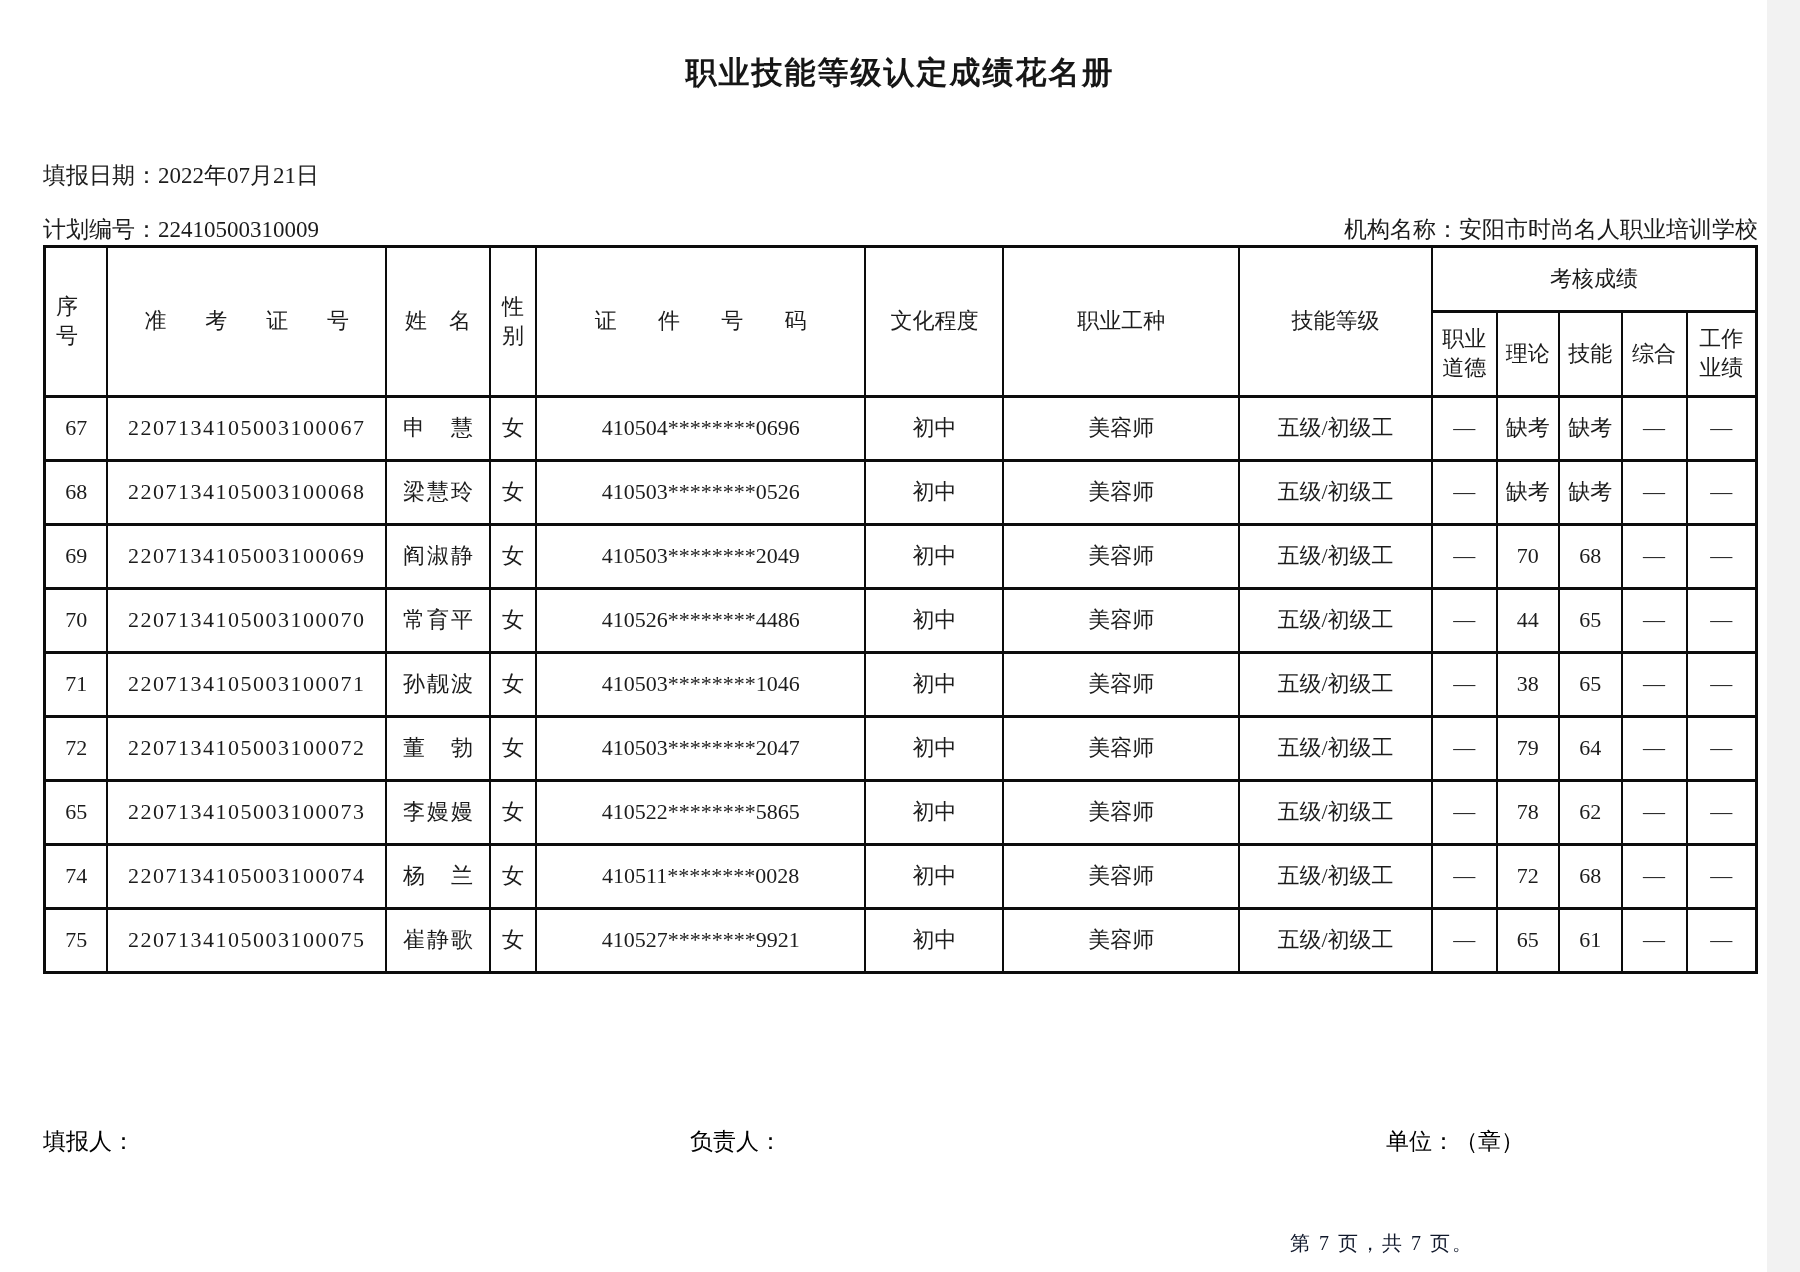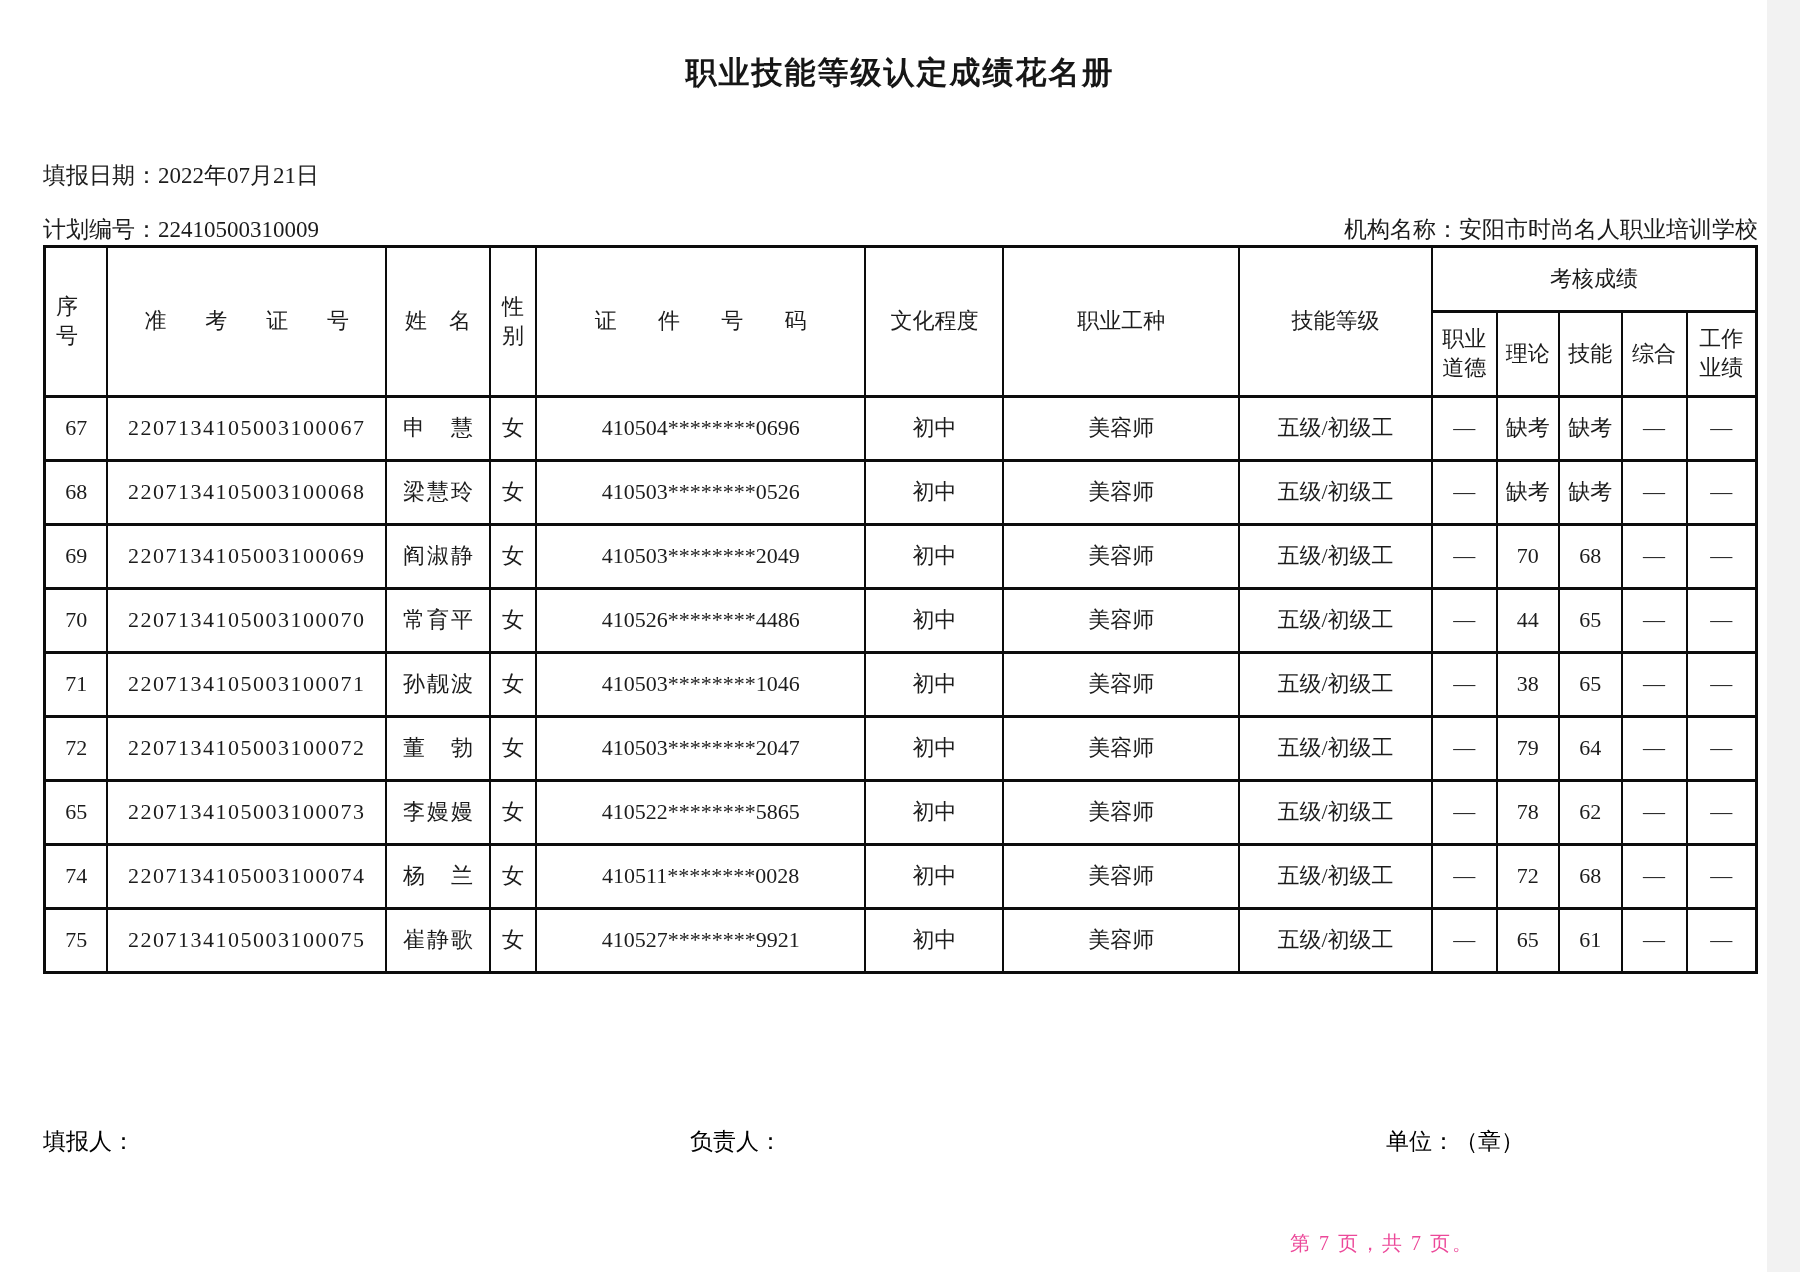--- a/index.html
+++ b/index.html
@@ -86,21 +86,21 @@
   }
   .footer-item { position: absolute; white-space: nowrap; }
   .footer-filler  { left: 43px; }
   .footer-manager { left: 690px; }
   .footer-unit    { left: 1386px; }
   .page-info {
     position: absolute;
     top: 1230px; left: 1290px;
     font-size: 20px;
     letter-spacing: 2px;
-    color: #ec4899;
+    color: #0f172a;
   }
 </style>
 </head>
 <body>
 
 <div class="sheet">
 
   <div class="doc-title">职业技能等级认定成绩花名册</div>
 
   <div class="info-line first">

